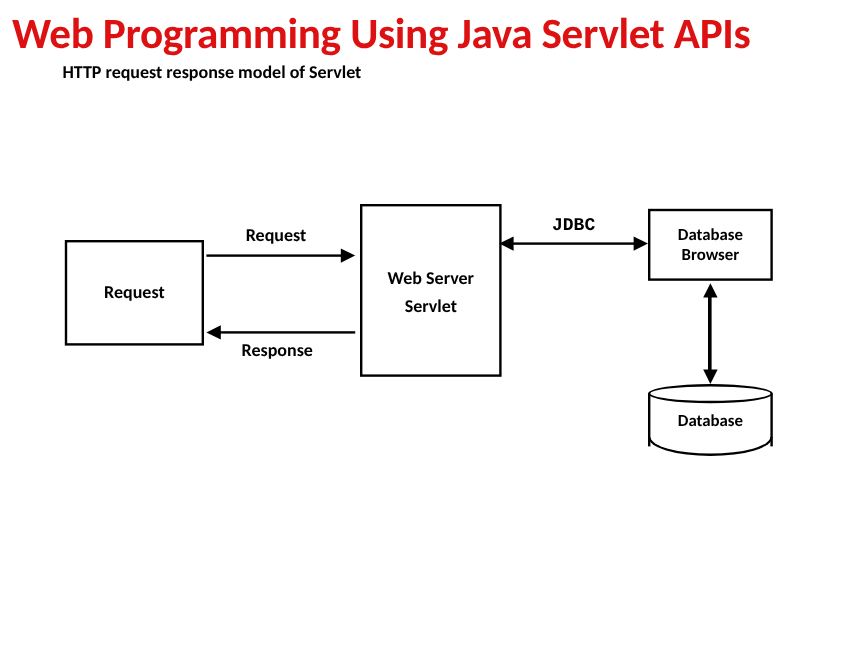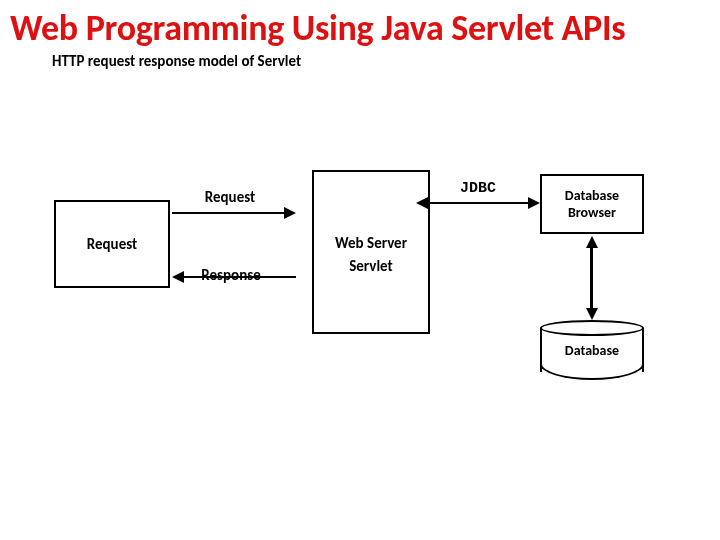--- a/index.html
+++ b/index.html
@@ -3,21 +3,21 @@
 <meta charset="utf-8">
 <style>
   * { box-sizing: border-box; margin: 0; padding: 0; }
   html, body { width: 720px; height: 540px; background: #fff; font-family: "Segoe UI", Calibri, Arial, sans-serif; }
   .slide { position: relative; width: 720px; height: 540px; }
   .title { position: absolute; top: 6px; left: 10px; font-size: 36px; font-weight: 700; color: #d11; letter-spacing: -0.3px; }
   .subtitle { position: absolute; top: 52px; left: 52px; font-size: 15px; font-weight: 700; color: #000; }
   .diagram { position: absolute; top: 170px; left: 50px; width: 630px; height: 230px; }
   .box { position: absolute; border: 2px solid #000; background: #fff; font-weight: 600; font-size: 15px; text-align: center; display: flex; flex-direction: column; align-items: center; justify-content: center; line-height: 1.25; }
   .box.client { left: 4px; top: 30px; width: 116px; height: 88px; }
-  .box.webserver { left: 262px; top: 0px; width: 118px; height: 164px; }
+  .box.webserver { left: 250px; top: 0px; width: 118px; height: 144px; }
   .box.webserver .ws1 { margin-top: 6px; }
   .box.webserver .ws2 { margin-top: 4px; font-weight: 700; }
   .box.dbserver { left: 490px; top: 4px; width: 104px; height: 60px; font-size: 14px; }
   .cyl { position: absolute; left: 490px; top: 150px; width: 104px; height: 60px; }
   .cyl .body { position: absolute; left: 0; top: 8px; width: 100%; height: 44px; border-left: 2px solid #000; border-right: 2px solid #000; }
   .cyl .top { position: absolute; left: 0; top: 0; width: 100%; height: 16px; border: 2px solid #000; border-radius: 50%; background: #fff; }
   .cyl .bottom { position: absolute; left: 0; bottom: 0; width: 100%; height: 16px; border: 2px solid #000; border-top: none; border-radius: 0 0 50% 50% / 0 0 100% 100%; }
   .cyl .lbl { position: absolute; left: 0; top: 22px; width: 100%; text-align: center; font-weight: 600; font-size: 14px; }
   .hline { position: absolute; height: 2px; background: #000; }
   .vline { position: absolute; width: 2px; background: #000; }
@@ -58,21 +58,21 @@
       <div class="top"></div>
       <div class="lbl">Database</div>
     </div>
 
     <div class="hline" style="left:122px; top:42px; width:114px;"></div>
     <div class="arr arr-r" style="left:234px; top:37px;"></div>
     <div class="edge-lbl" style="left:140px; top:18px; width:80px;">Request</div>
 
     <div class="hline" style="left:132px; top:106px; width:114px;"></div>
     <div class="arr arr-l" style="left:122px; top:101px;"></div>
-    <div class="edge-lbl" style="left:136px; top:96px; width:90px;">Response</div>
+    <div class="edge-lbl" style="left:136px; top:114px; width:90px;">Response</div>
 
     <div class="hline" style="left:376px; top:32px; width:104px;"></div>
     <div class="arr arr-l" style="left:366px; top:27px;"></div>
     <div class="arr arr-r" style="left:478px; top:27px;"></div>
     <div class="edge-lbl" style="left:398px; top:10px; width:60px;font-family:Liberation Mono, monospace;">JDBC</div>
 
     <div class="vline" style="left:540px; top:76px; width:3px; height:64px;"></div>
     <div class="arr arr-u" style="left:535.5px; top:66px;"></div>
     <div class="arr arr-d" style="left:535.5px; top:138px;"></div>
 

